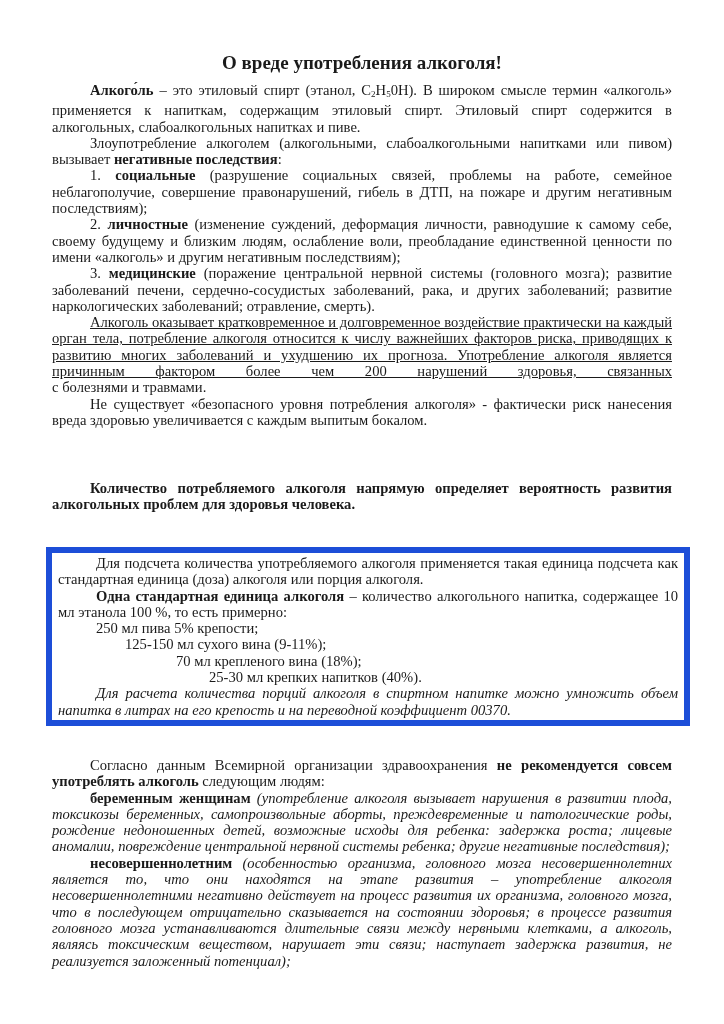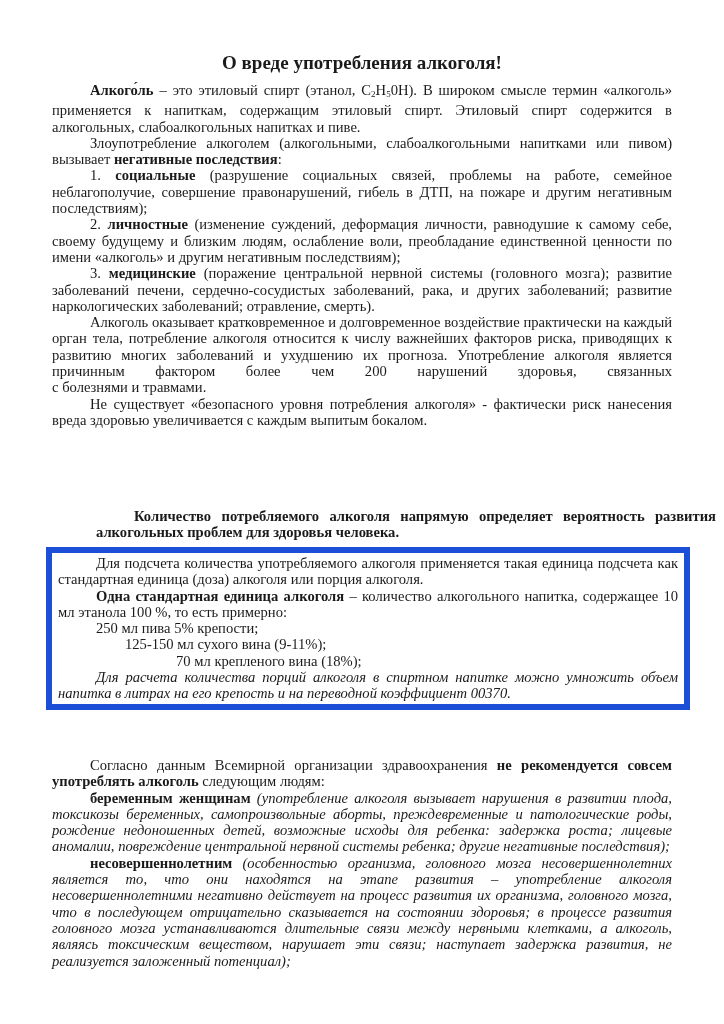--- a/index.html
+++ b/index.html
@@ -3,25 +3,25 @@
 <meta charset="utf-8">
 <style>
   html, body { margin: 0; padding: 0; background: #ffffff; }
   body { width: 724px; height: 1024px; position: relative; overflow: hidden;
          font-family: "Liberation Serif", "DejaVu Serif", serif; color: #1a1a1a; }
   .page { position: absolute; left: 52px; top: 0; width: 620px; }
   .title { position: absolute; top: 52px; left: 0; width: 100%; text-align: center;
            font-weight: bold; font-size: 19px; }
   .txt { font-size: 14.6px; line-height: 16.3px; text-align: justify; }
   .p { margin: 0; text-indent: 38px; text-align: justify; }
-  .p.last-justify { text-align-last: justify; }
+  .p.last-justify { text-align-last: justify; text-decoration: underline; }
   .b { font-weight: bold; }
   .i { font-style: italic; }
   .sec1 { position: absolute; top: 82px; left: 0; width: 620px; }
-  .sec2 { position: absolute; top: 508px; left: 0; width: 620px; margin-left: 44px; }
+  .sec2 { position: absolute; top: 480px; left: 0; width: 620px; }
   .box { position: absolute; top: 547px; left: -6px; width: 620px; padding: 2px 6px 2px 6px;
          border: 6px solid #1d4ed8; box-sizing: content-box; }
   .sec3 { position: absolute; top: 750px; left: 0; width: 620px; margin-top: 7px; }
   .ind1 { text-indent: 0; padding-left: 38px; }
   .ind2 { text-indent: 0; padding-left: 67px; }
   .ind3 { text-indent: 0; padding-left: 118px; }
   .ind4 { text-indent: 0; padding-left: 151px; }
   sub { font-size: 9px; vertical-align: -2px; }
 </style>
 </head>
@@ -49,20 +49,21 @@
   <div class="sec2 txt">
     <p class="p b">Количество потребляемого алкоголя напрямую определяет вероятность развития алкогольных проблем для здоровья человека.</p>
   </div>
 
   <div class="box txt">
     <p class="p">Для подсчета количества употребляемого алкоголя применяется такая единица подсчета как стандартная единица (доза) алкоголя или порция алкоголя.</p>
     <p class="p"><span class="b">Одна стандартная единица алкоголя</span><span> – количество алкогольного напитка, содержащее 10 мл этанола 100 %, то есть примерно:</span></p>
     <p class="p ind1">250 мл пива 5% крепости;</p>
     <p class="p ind2">125-150 мл сухого вина (9-11%);</p>
     <p class="p ind3">70 мл крепленого вина (18%);</p>
+    <p class="p ind4">25-30 мл крепких напитков (40%).</p>
     <p class="p i">Для расчета количества порций алкоголя в спиртном напитке можно умножить объем напитка в литрах на его крепость и на переводной коэффициент 00370.</p>
   </div>
 
   <div class="sec3 txt">
     <p class="p"><span>Согласно данным Всемирной организации здравоохранения </span><span class="b">не рекомендуется совсем употреблять алкоголь</span><span> следующим людям:</span></p>
     <p class="p"><span class="b">беременным женщинам</span><span class="i"> (употребление алкоголя вызывает нарушения в развитии плода, токсикозы беременных, самопроизвольные аборты, преждевременные и патологические роды, рождение недоношенных детей, возможные исходы для ребенка: задержка роста; лицевые аномалии, повреждение центральной нервной системы ребенка; другие негативные последствия);</span></p>
     <p class="p"><span class="b">несовершеннолетним</span><span class="i"> (особенностью организма, головного мозга несовершеннолетних является то, что они находятся на этапе развития – употребление алкоголя несовершеннолетними негативно действует на процесс развития их организма, головного мозга, что в последующем отрицательно сказывается на состоянии здоровья; в процессе развития головного мозга устанавливаются длительные связи между нервными клетками, а алкоголь, являясь токсическим веществом, нарушает эти связи; наступает задержка развития, не реализуется заложенный потенциал);</span></p>
   </div>
 
 </div>

